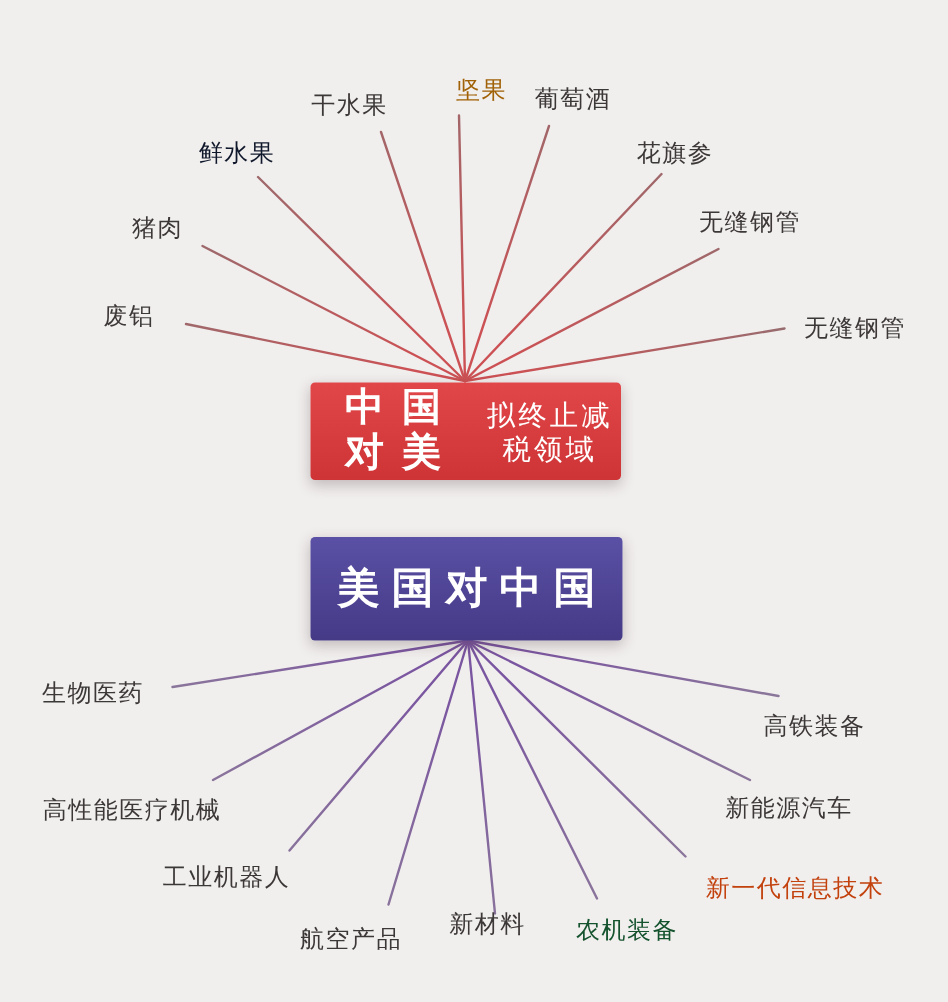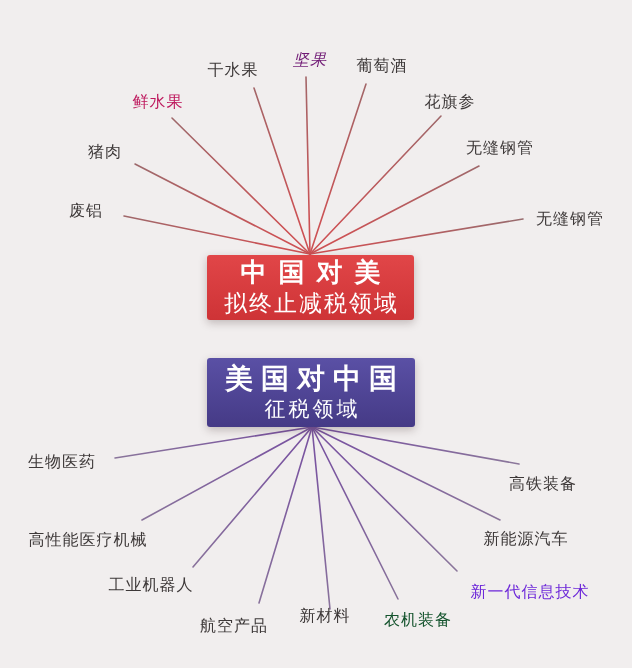--- a/index.html
+++ b/index.html
@@ -30,21 +30,21 @@
     font-size: 16px;
     letter-spacing: 1px;
     color: #3d3838;
     line-height: 1;
   }
   .tariff-box {
     position: absolute;
     border-radius: 3px;
     color: #ffffff;
     display: flex;
-    flex-direction: column;
+    flex-direction: row;
     align-items: center;
     justify-content: center;
     box-shadow: 0 3px 9px rgba(70, 45, 45, 0.28);
     text-align: center;
   }
   .box-china {
     left: 207px;
     top: 255px;
     width: 207px;
     height: 65px;
@@ -67,21 +67,21 @@
   .box-usa .box-title {
     font-size: 28px;
     letter-spacing: 8px;
     padding-left: 8px;
   }
   .box-subtitle {
     line-height: 1.2;
     margin-top: 2px;
   }
   .box-china .box-subtitle {
-    font-size: 23px;
+    font-size: 19px;
     letter-spacing: 2px;
     padding-left: 2px;
   }
   .box-usa .box-subtitle {
     font-size: 21px;
     letter-spacing: 3px;
     padding-left: 3px;
   }
 </style>
 </head>
@@ -122,43 +122,42 @@
         <line x1="312" y1="427" x2="398" y2="599" stroke="url(#grad-bottom)" stroke-width="1.6" stroke-linecap="round"></line>
         <line x1="312" y1="427" x2="457" y2="571" stroke="url(#grad-bottom)" stroke-width="1.6" stroke-linecap="round"></line>
         <line x1="312" y1="427" x2="500" y2="520" stroke="url(#grad-bottom)" stroke-width="1.6" stroke-linecap="round"></line>
         <line x1="312" y1="427" x2="519" y2="464" stroke="url(#grad-bottom)" stroke-width="1.6" stroke-linecap="round"></line>
       </g>
   </svg>
 
   <div id="labels-top">
       <div class="node-label" style="left: 86px; top: 211px; color: rgb(61, 56, 56);">废铝</div>
       <div class="node-label" style="left: 105px; top: 152px; color: rgb(61, 56, 56);">猪肉</div>
-      <div class="node-label" style="left: 158px; top: 102px; color: #be185d;">鲜水果</div>
+      <div class="node-label" style="left: 158px; top: 102px; color: #0f172a;">鲜水果</div>
       <div class="node-label" style="left: 233px; top: 70px; color: rgb(61, 56, 56);">干水果</div>
-      <div class="node-label" style="left: 310px; top: 60px; color: #701a75; font-style: italic;">坚果</div>
+      <div class="node-label" style="left: 321px; top: 60px; color: #a16207;">坚果</div>
       <div class="node-label" style="left: 382px; top: 66px; color: rgb(61, 56, 56);">葡萄酒</div>
       <div class="node-label" style="left: 450px; top: 102px; color: rgb(61, 56, 56);">花旗参</div>
       <div class="node-label" style="left: 500px; top: 148px; color: rgb(61, 56, 56);">无缝钢管</div>
       <div class="node-label" style="left: 570px; top: 219px; color: rgb(61, 56, 56);">无缝钢管</div>
     </div>
   <div id="labels-bottom">
       <div class="node-label" style="left: 62px; top: 462px; color: rgb(61, 56, 56);">生物医药</div>
       <div class="node-label" style="left: 88px; top: 540px; color: rgb(61, 56, 56);">高性能医疗机械</div>
       <div class="node-label" style="left: 151px; top: 585px; color: rgb(61, 56, 56);">工业机器人</div>
       <div class="node-label" style="left: 234px; top: 626px; color: rgb(61, 56, 56);">航空产品</div>
       <div class="node-label" style="left: 325px; top: 616px; color: rgb(61, 56, 56);">新材料</div>
       <div class="node-label" style="left: 418px; top: 620px; color: #14532d;">农机装备</div>
-      <div class="node-label" style="left: 530px; top: 592px; color: #6d28d9;">新一代信息技术</div>
+      <div class="node-label" style="left: 530px; top: 592px; color: #c2410c;">新一代信息技术</div>
       <div class="node-label" style="left: 526px; top: 539px; color: rgb(61, 56, 56);">新能源汽车</div>
       <div class="node-label" style="left: 543px; top: 484px; color: rgb(61, 56, 56);">高铁装备</div>
     </div>
 
   <div class="tariff-box box-china" style="background: linear-gradient(rgb(225, 70, 72), rgb(206, 51, 54)); color: rgb(255, 255, 255);">
     <div class="box-title">中国对美</div>
     <div class="box-subtitle">拟终止减税领域</div>
   </div>
 
   <div class="tariff-box box-usa" style="background: linear-gradient(rgb(90, 80, 165), rgb(69, 58, 134)); color: rgb(255, 255, 255);">
     <div class="box-title">美国对中国</div>
-    <div class="box-subtitle">征税领域</div>
   </div>
 
 </div>
 
 </body></html>

